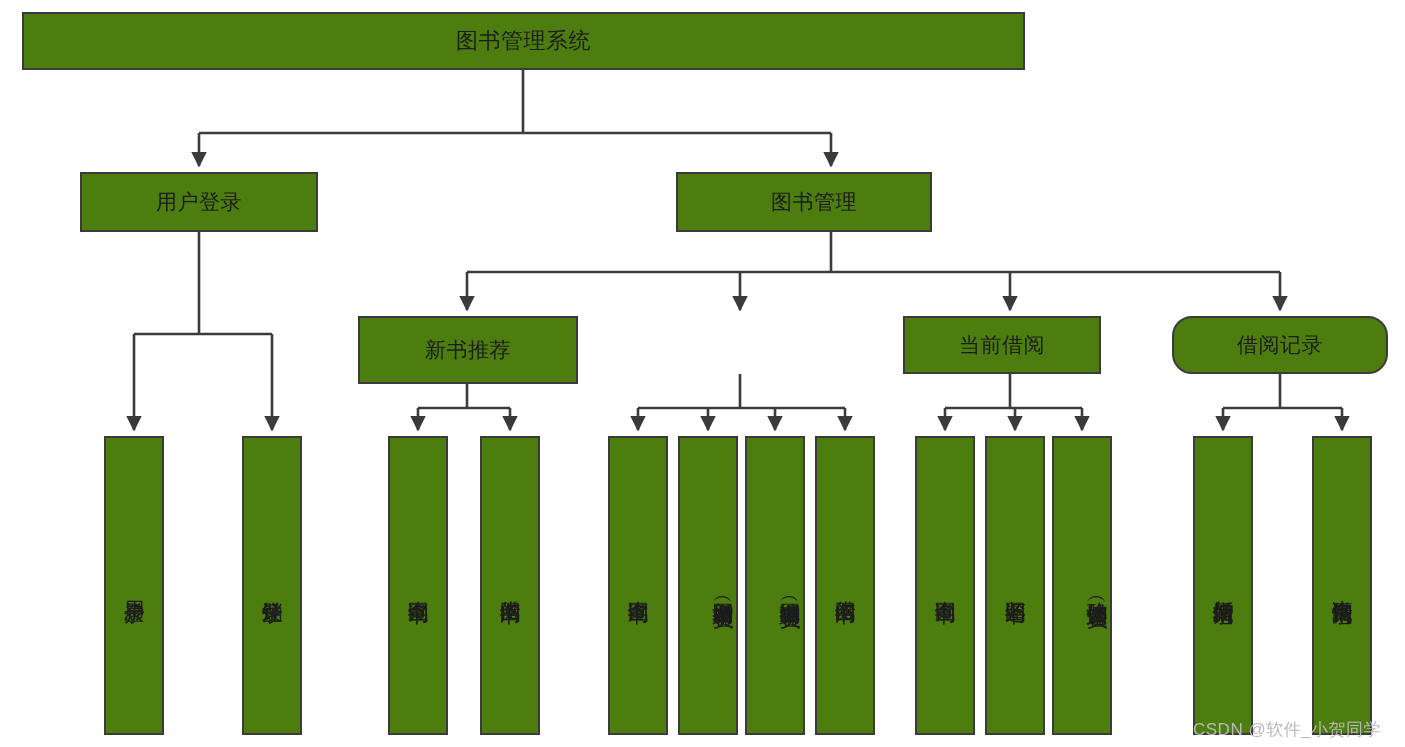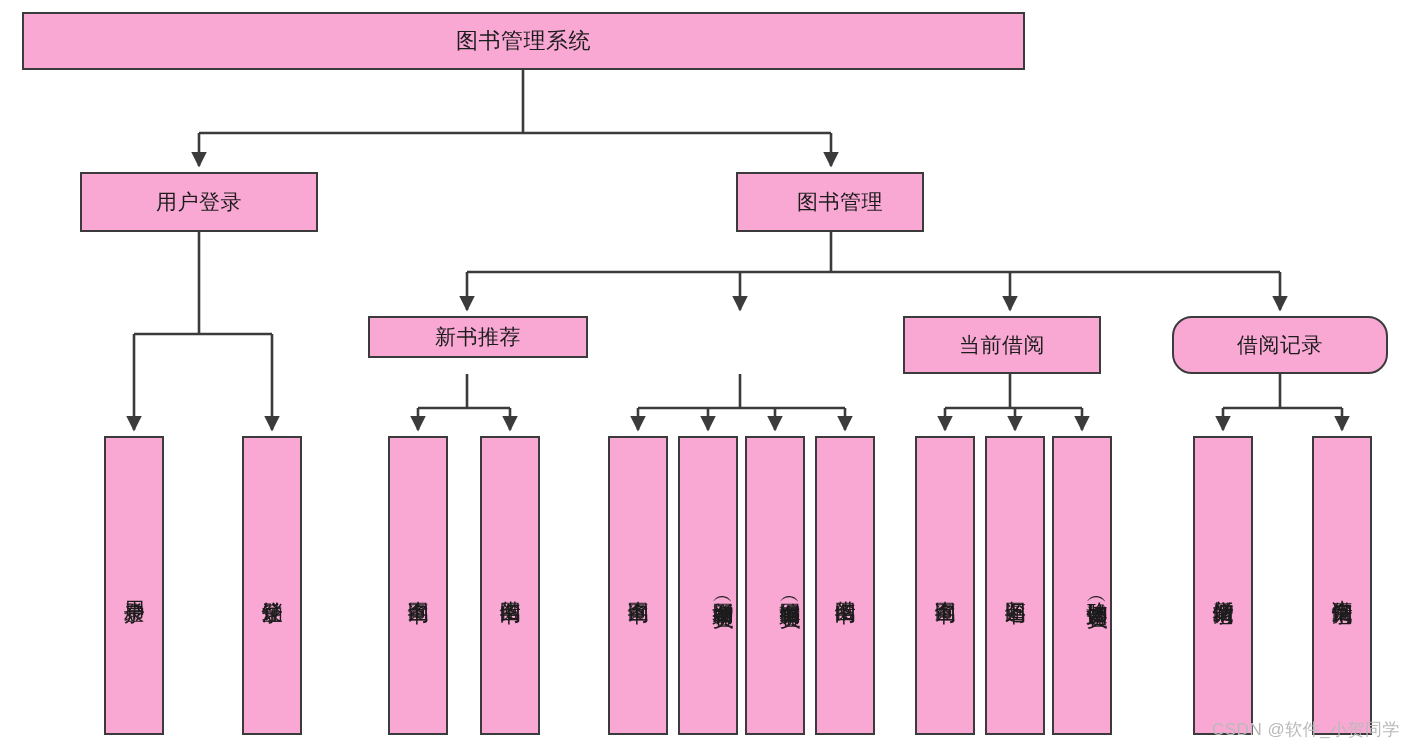--- a/index.html
+++ b/index.html
@@ -23,21 +23,21 @@
     left: 0;
     top: 0;
     width: 1405px;
     height: 747px;
     pointer-events: none;
   }
   .node {
     position: absolute;
     box-sizing: border-box;
     border: 2px solid #3b3b3b;
-    background: #f9a8d4;
+    background: #4d7c0f;
     display: flex;
     align-items: center;
     justify-content: center;
     color: #1c1c1c;
   }
   .node-h {
     font-size: 21px;
     line-height: 1.15;
     letter-spacing: 0.5px;
     white-space: nowrap;
@@ -118,35 +118,35 @@
       <path d="M 1280,374 L 1280,408"></path>
       <path d="M 1223,408 L 1342,408"></path>
       <path d="M 1223,408 L 1223,430" marker-end="url(#arrow)"></path>
       <path d="M 1342,408 L 1342,430" marker-end="url(#arrow)"></path>
     </g>
   </svg>
 
   <div class="node node-h" id="title-node" style="left: 22px; top: 12px; width: 1003px; height: 58px;">图书管理系统</div>
 
   <div class="node node-h" style="left: 80px; top: 172px; width: 238px; height: 60px;">用户登录</div>
-  <div class="node node-h" style="left: 736px; top: 172px; width: 188px; height: 60px; padding-left: 20px;">图书管理</div>
+  <div class="node node-h" style="left: 676px; top: 172px; width: 256px; height: 60px; padding-left: 20px;">图书管理</div>
 
-  <div class="node node-h" style="left: 368px; top: 316px; width: 220px; height: 42px;">新书推荐</div>
+  <div class="node node-h" style="left: 358px; top: 316px; width: 220px; height: 68px;">新书推荐</div>
   <div class="node node-h" style="left: 903px; top: 316px; width: 198px; height: 58px;">当前借阅</div>
   <div class="node node-h" style="left: 1172px; top: 316px; width: 216px; height: 58px; border-radius: 20px;">借阅记录</div>
 
   <div class="node node-v centered" style="left: 104px; top: 436px; width: 60px; height: 299px;">用户登录</div>
   <div class="node node-v centered" style="left: 242px; top: 436px; width: 60px; height: 299px;">注销登录</div>
   <div class="node node-v centered" style="left: 388px; top: 436px; width: 60px; height: 299px;">查询图书</div>
   <div class="node node-v centered" style="left: 480px; top: 436px; width: 60px; height: 299px;">借阅图书</div>
   <div class="node node-v centered" style="left: 608px; top: 436px; width: 60px; height: 299px;">查询图书</div>
   <div class="node node-v" style="left: 678px; top: 436px; width: 60px; height: 299px;">新增图书（管理员）</div>
   <div class="node node-v" style="left: 745px; top: 436px; width: 60px; height: 299px;">编辑图书（管理员）</div>
   <div class="node node-v centered" style="left: 815px; top: 436px; width: 60px; height: 299px;">借阅图书</div>
   <div class="node node-v centered" style="left: 915px; top: 436px; width: 60px; height: 299px;">查询图书</div>
   <div class="node node-v centered" style="left: 985px; top: 436px; width: 60px; height: 299px;">归还图书</div>
   <div class="node node-v" style="left: 1052px; top: 436px; width: 60px; height: 299px;">确认归还（管理员）</div>
   <div class="node node-v centered" style="left: 1193px; top: 436px; width: 60px; height: 299px;">新增借阅记录</div>
   <div class="node node-v centered" style="left: 1312px; top: 436px; width: 60px; height: 299px;">查询借阅记录</div>
 
-  <div class="watermark" style="left: 1193px; top: 718px; margin-left: 19px;">CSDN @软件_小贺同学</div>
+  <div class="watermark" style="left: 1193px; top: 718px;">CSDN @软件_小贺同学</div>
 
 </div>
 
 </body></html>

